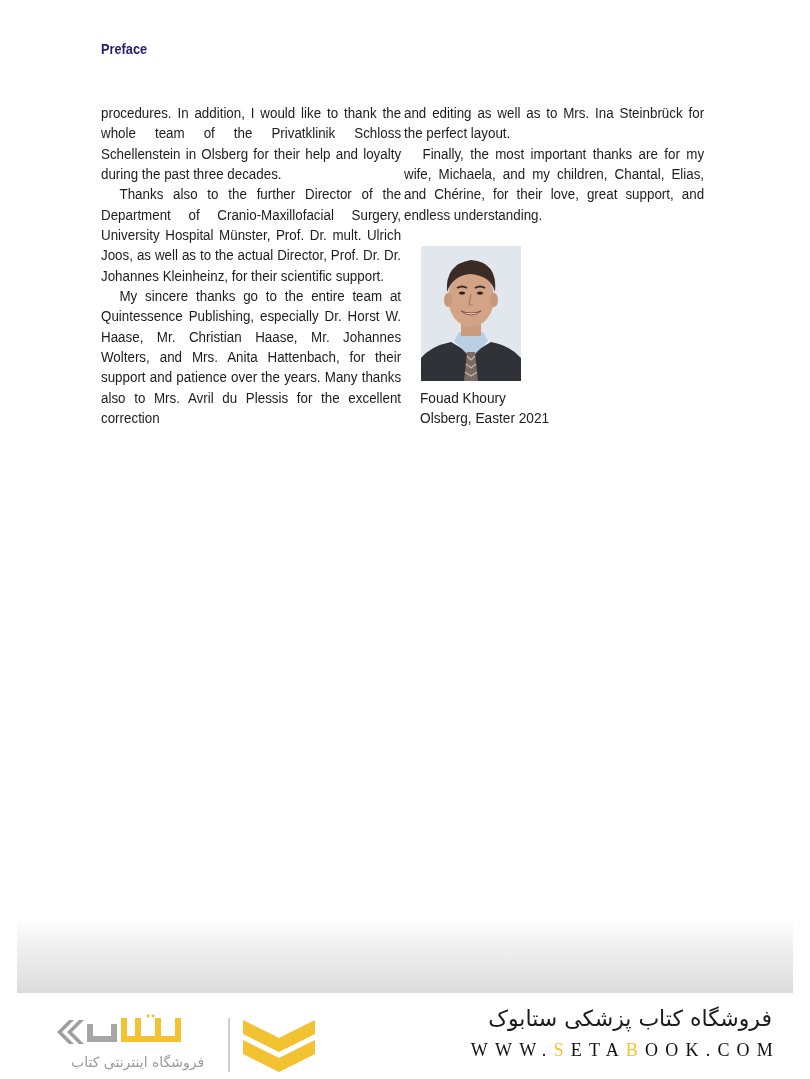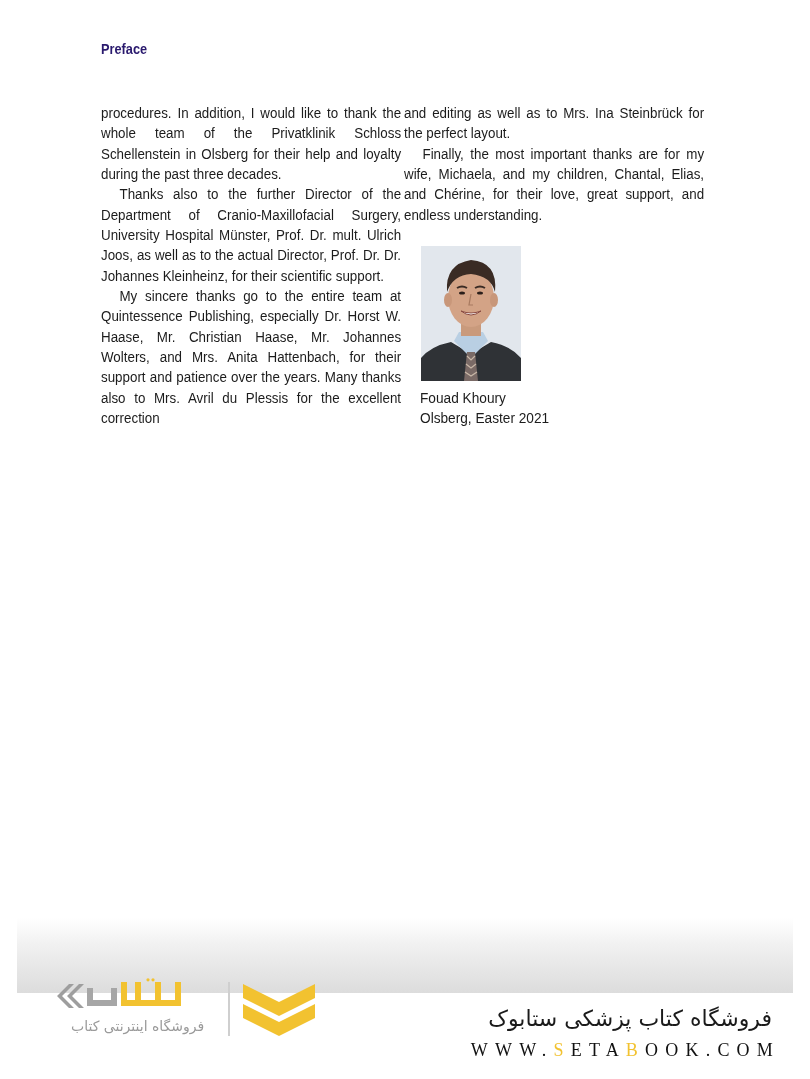--- a/index.html
+++ b/index.html
@@ -81,21 +81,21 @@
       position: absolute;
       left: 0;
       top: 993px;
       width: 810px;
       height: 86px;
       background: #ffffff;
     }
     .logo {
       position: absolute;
       left: 55px;
-      top: 978px;
+      top: 1014px;
       width: 260px;
       height: 62px;
     }
     .logo-wordmark {
       position: absolute;
       left: 0;
       top: 0;
       width: 130px;
       height: 36px;
     }

